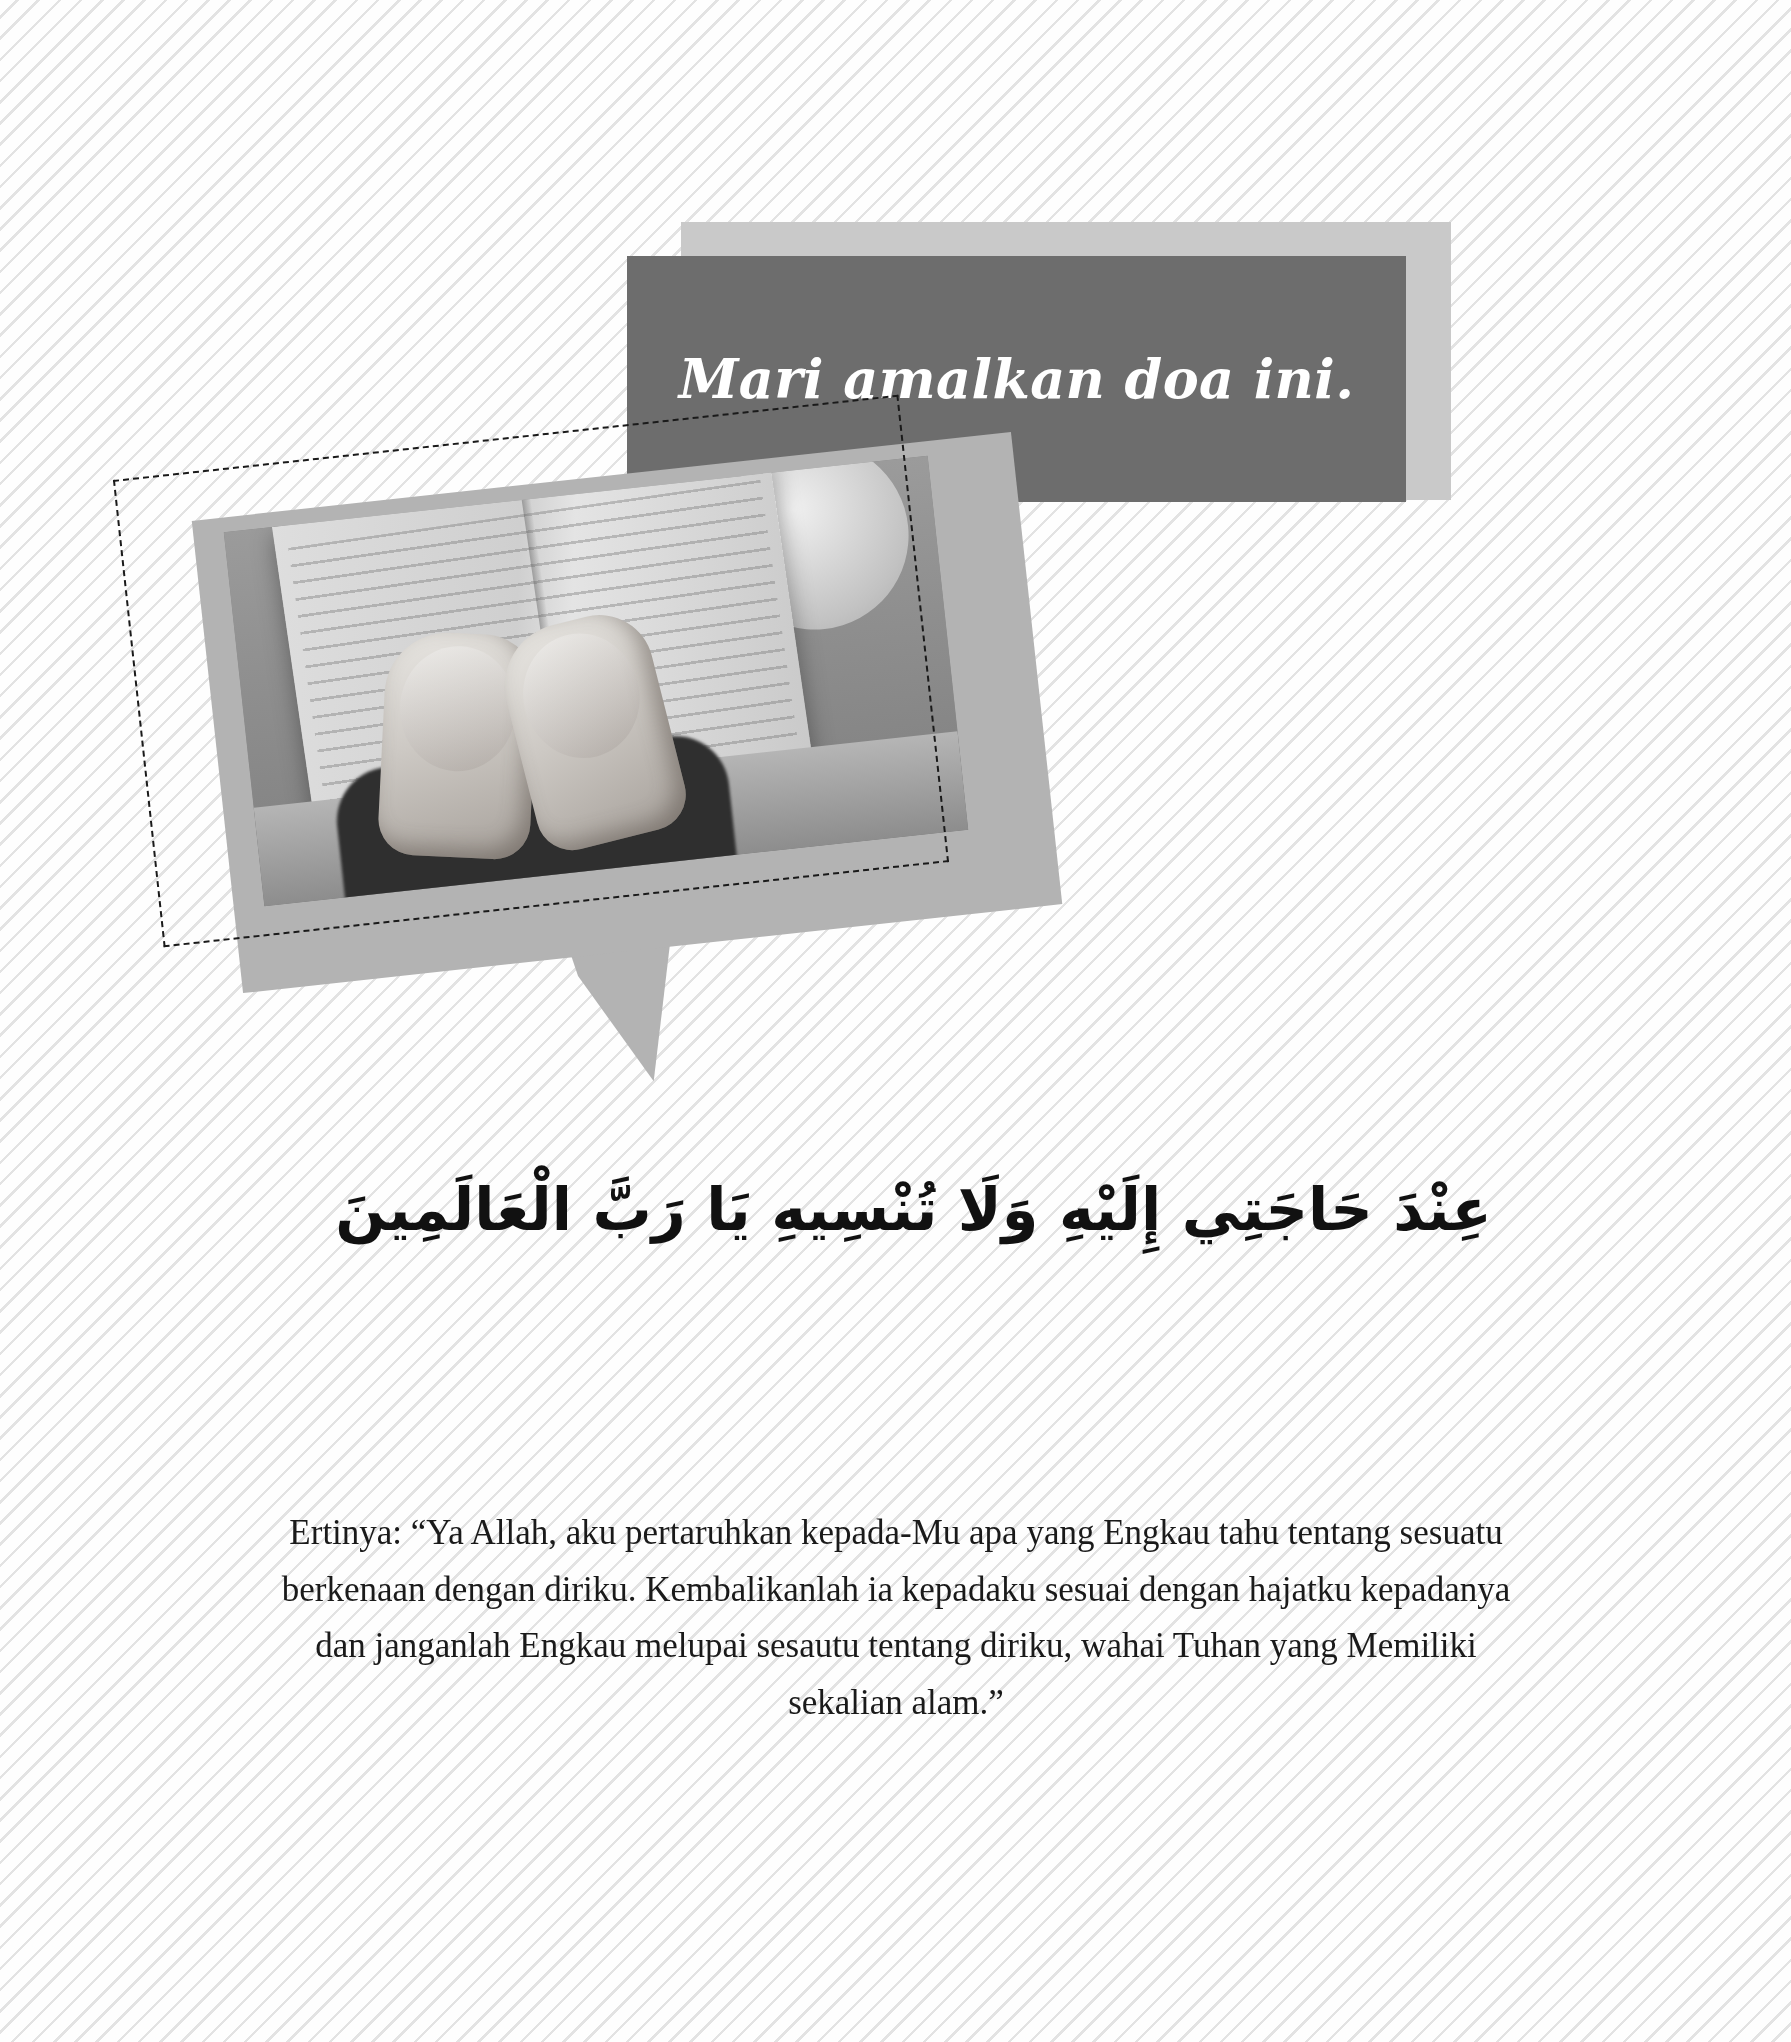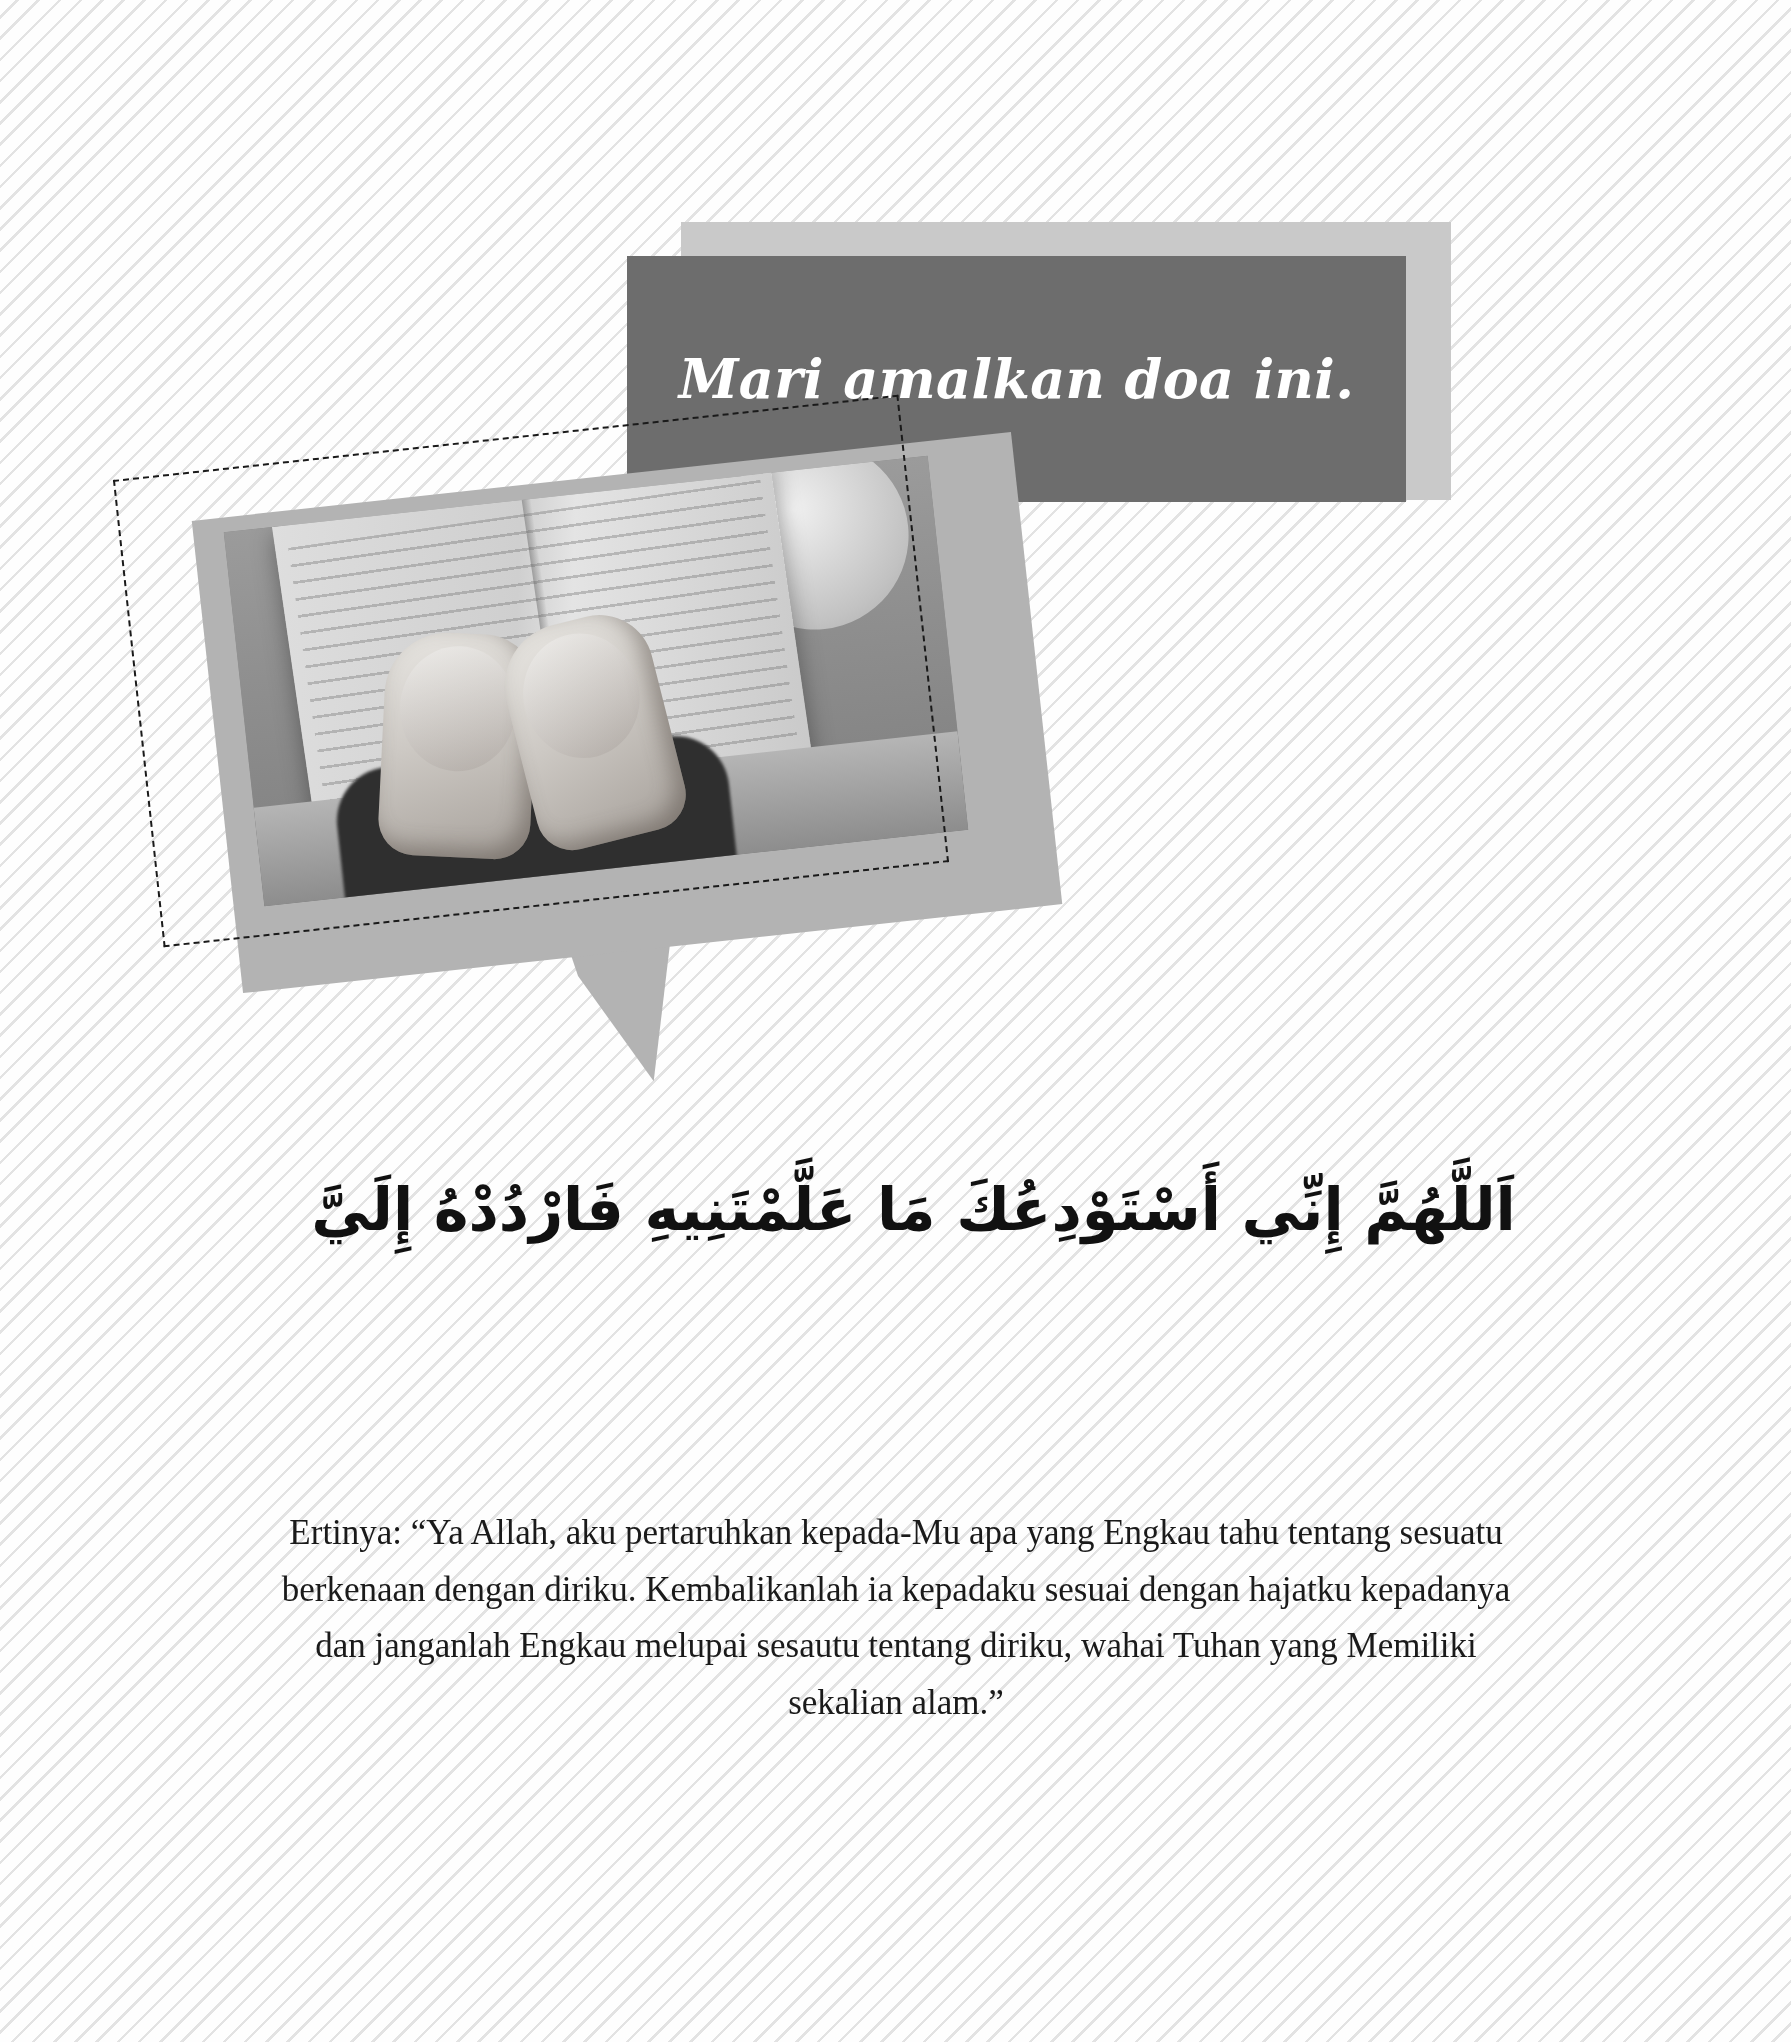--- a/index.html
+++ b/index.html
@@ -255,19 +255,19 @@
       </div>
       <div class="ph-table"></div>
       <div class="ph-dark"></div>
       <div class="hand left"></div>
       <div class="hand right"></div>
     </div>
     <div class="dashed-outline"></div>
   </div>
 
   <div class="dua">
-    <div>اَللَّهُمَّ إِنِّي أَسْتَوْدِعُكَ مَا عَلَّمْتَنِيهِ فَارْدُدْهُ إِلَيَّ</div>
+    <div>عِنْدَ حَاجَتِي إِلَيْهِ وَلَا تُنْسِيهِ يَا رَبَّ الْعَالَمِينَ</div>
   </div>
 
   <div class="translation">Ertinya: “Ya Allah, aku pertaruhkan kepada-Mu apa yang Engkau tahu tentang sesuatu berkenaan dengan diriku. Kembalikanlah ia kepadaku sesuai dengan hajatku kepadanya dan janganlah Engkau melupai sesautu tentang diriku, wahai Tuhan yang Memiliki sekalian alam.”</div>
 
 </div>
 
 
 </body></html>

